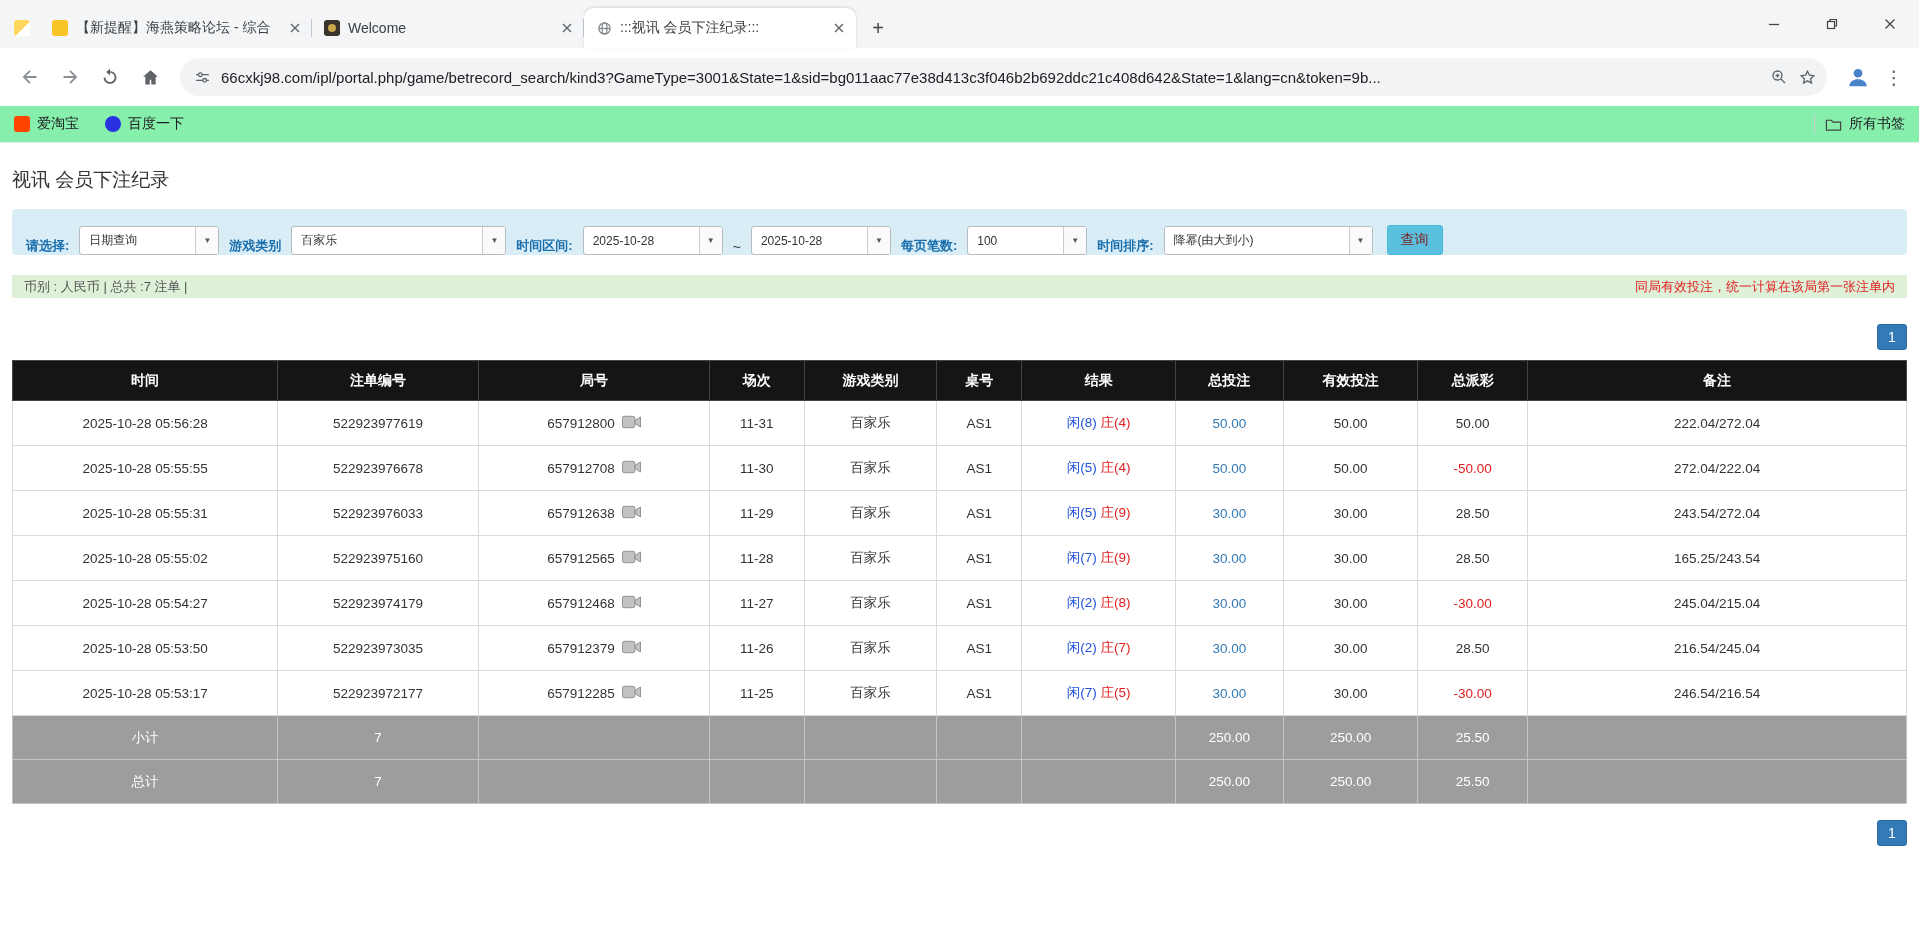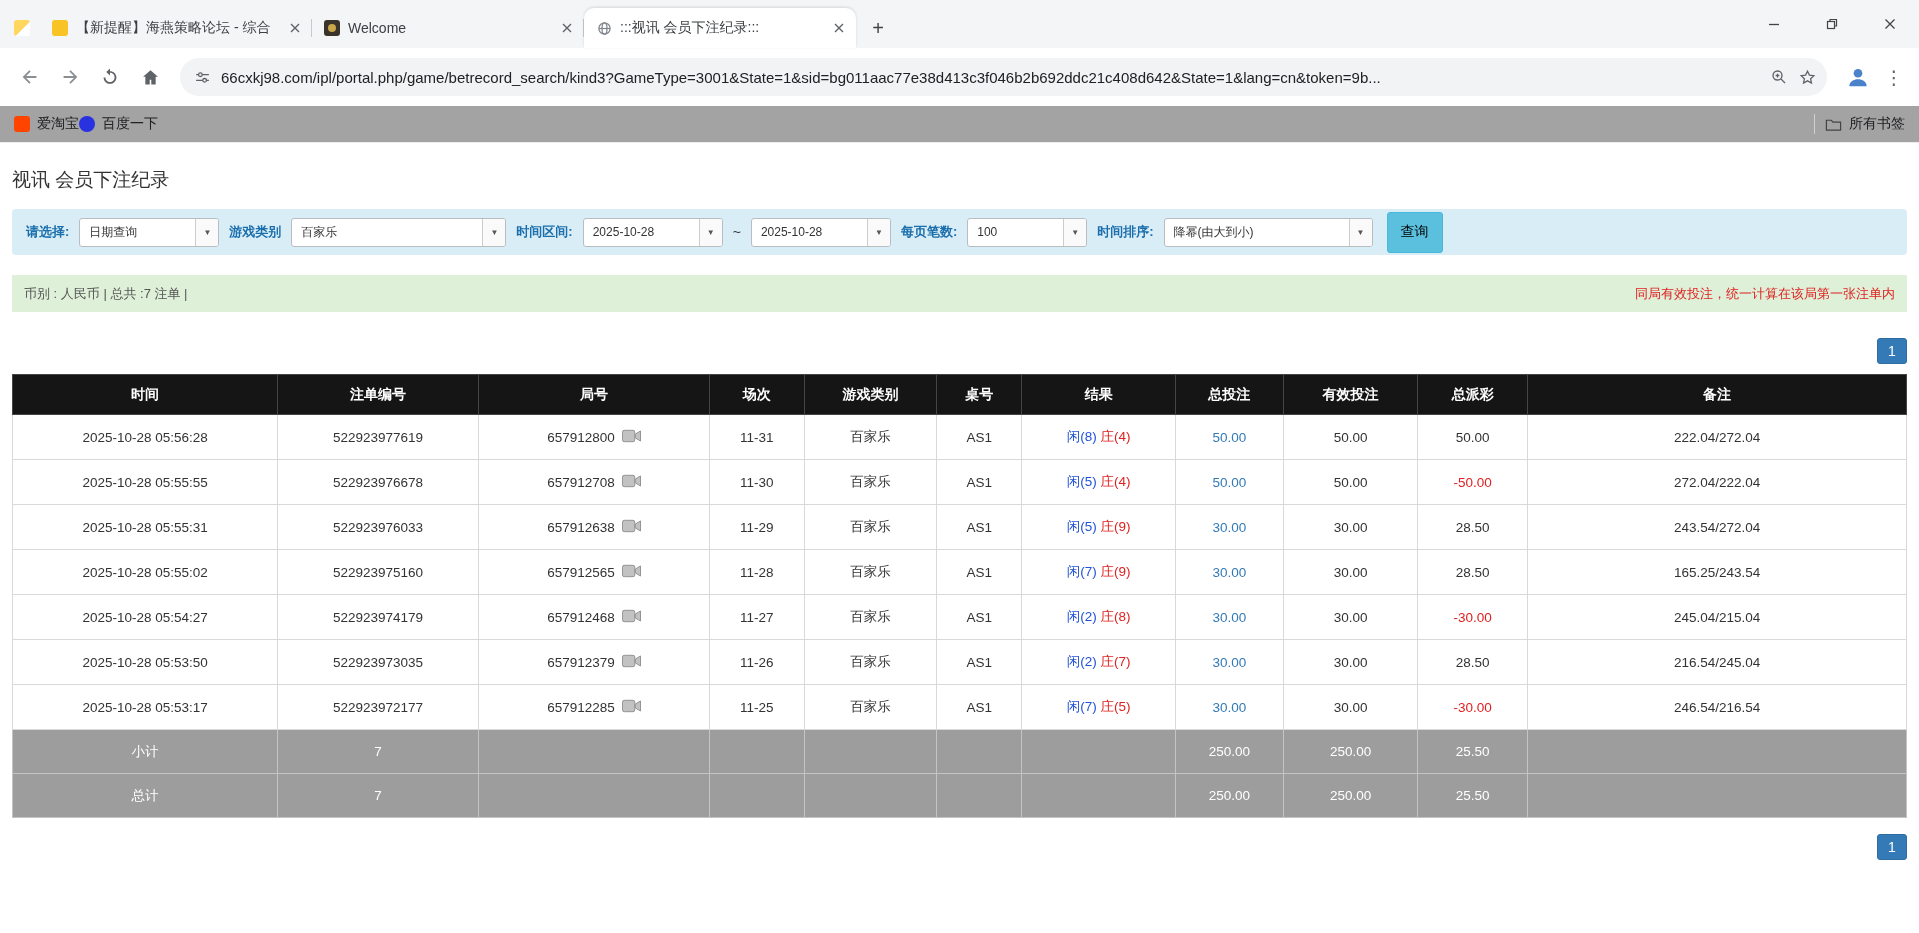--- a/index.html
+++ b/index.html
@@ -27,47 +27,47 @@
 
   .toolbar { height:58px; background:#fff; display:flex; align-items:center; padding:0 10px; }
   .navbtn { width:40px; height:40px; border-radius:50%; display:flex; align-items:center; justify-content:center; flex:0 0 auto; }
   .urlbar { flex:1; height:38px; background:#f1f3f4; border-radius:19px; display:flex; align-items:center;
     padding:0 10px 0 14px; margin:0 10px; gap:10px; }
   .urltext { flex:1; font-size:15px; color:#202124; white-space:nowrap; overflow:hidden; }
   .urlicon { flex:0 0 auto; display:flex; align-items:center; }
   .avatar { width:34px; height:34px; border-radius:50%; display:flex; align-items:center; justify-content:center; margin:0 4px; }
   .kebab { width:30px; height:40px; display:flex; align-items:center; justify-content:center; font-size:19px; color:#5f6368; }
 
-  .bookmarks { height:37px; background:#a3a3a3; border-bottom:1px solid #ededed; display:flex; align-items:center;
-    padding:0 14px; font-size:14px; color:#202124; }
+  .bookmarks { height:37px; background:#86efac; border-bottom:1px solid #ededed; display:flex; align-items:center;
+    padding:0 14px; gap:26px; font-size:14px; color:#202124; }
   .bmitem { display:flex; align-items:center; gap:7px; }
   .bmicon { width:16px; height:16px; border-radius:3px; }
   .bm-taobao { background:#ff4400; }
   .bm-baidu { background:#2932e1; border-radius:50%; }
   .bmright { margin-left:auto; display:flex; align-items:center; gap:10px; }
   .vsep { width:1px; height:20px; background:#d0d0d0; }
 
   
   .page { padding:0 12px; }
   .page-title { font-size:19px; color:#333; font-weight:400; margin:24px 0 16px; }
 
-  .filterbar { background:#d9edf7; border-radius:4px; height:46px; display:flex; align-items:center;
+  .filterbar { background:#d9edf7; border-radius:4px; height:46px; display:flex; align-items:flex-end;
     padding:0 14px; gap:10px; }
   .flabel { color:#1a6eac; font-size:13px; font-weight:700; white-space:nowrap; }
   .tilde { color:#333; font-size:14px; }
   .combo { display:flex; align-items:center; background:#fff; border:1px solid #b9bdc1; border-radius:3px;
     height:29px; overflow:hidden; flex:0 0 auto; }
   .cval { padding:0 9px; font-size:12px; color:#333; flex:1; white-space:nowrap; overflow:hidden; }
   .carrow { width:23px; align-self:stretch; border-left:1px solid #c9cdd1; display:flex; align-items:center;
     justify-content:center; font-size:8px; color:#555; background:#fafafa; }
   .w-query { width:140px; } .w-game { width:215px; } .w-date { width:140px; } .w-per { width:120px; } .w-sort { width:209px; }
-  .searchbtn { background:#5bc0de; border:1px solid #46b8da; color:#000000; font-size:14px; border-radius:3px;
-    height:41px; padding:0 13px; margin-left:4px; cursor:pointer; font-family:inherit; }
-
-  .greenbar { margin-top:20px; background:#dff0d8; height:37px; display:flex; align-items:center;
+  .searchbtn { background:#5bc0de; border:1px solid #46b8da; color:#7f1d1d; font-size:14px; border-radius:3px;
+    height:30px; padding:0 13px; margin-left:4px; cursor:pointer; font-family:inherit; }
+
+  .greenbar { margin-top:20px; background:#dff0d8; height:23px; display:flex; align-items:center;
     justify-content:space-between; padding:4px 12px; }
   .greenleft { font-size:13px; color:#555; }
   .greenwarn { font-size:13px; color:#e02121; }
 
   .pager { display:flex; justify-content:flex-end; margin:26px 0 10px; }
   .pager.bottom { margin:16px 0 0; }
   .pagebtn { background:#337ab7; border:1px solid #2e6da4; color:#fff; font-size:14px; min-width:30px; height:26px;
     display:flex; align-items:center; justify-content:center; border-radius:3px; }
 
   table { width:100%; border-collapse:collapse; table-layout:fixed; }

